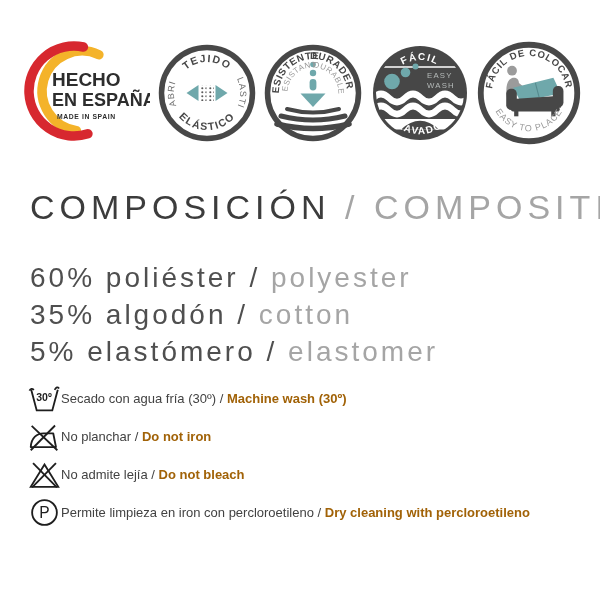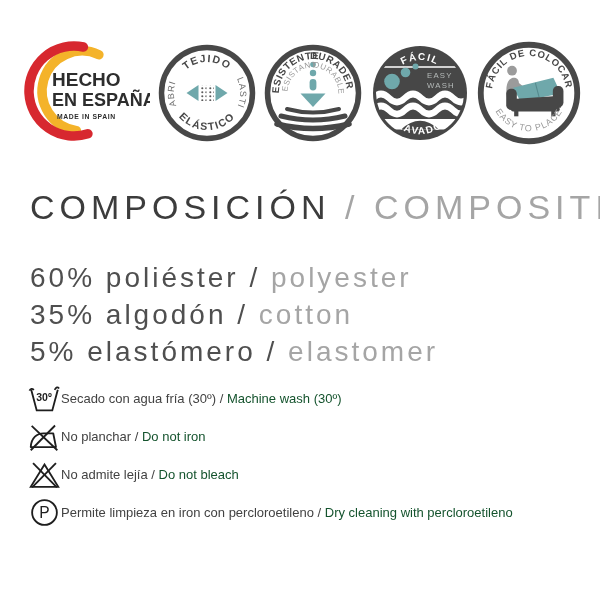--- a/index.html
+++ b/index.html
@@ -15,21 +15,21 @@
   .composition{position:absolute;top:188px;left:30px;white-space:nowrap;}
   .comp-heading{font-size:34px;font-weight:300;letter-spacing:5px;color:#3c3c3c;}
   .comp-heading .en,.comp-heading .sep{color:#a5a5a5;}
   .comp-items{margin-top:32px;font-size:28px;font-weight:300;letter-spacing:3px;
     line-height:37px;color:#4f4f4f;}
   .comp-items .en{color:#a5a5a5;}
   .care{position:absolute;top:382px;left:28px;display:flex;flex-direction:column;gap:5px;}
   .care-row{display:flex;align-items:center;height:33px;}
   .care-row svg{flex:0 0 auto;}
   .care-text{font-size:13px;color:#424242;font-weight:500;white-space:nowrap;}
-  .care-text .en{color:#14532d;font-weight:400;}
+  .care-text .en{color:#a16207;font-weight:700;}
 </style>
 </head>
 <body>
 
 <div class="badges-row">
 
   <svg width="126" height="112" viewBox="0 0 126 112">
     <path d="M 74.9 17.7 A 40 40 0 1 0 52.4 93.6" fill="none" stroke="#F4B32A" stroke-width="9.5" stroke-linecap="round"></path>
     <path d="M 59.4 10 A 45 45 0 1 0 63.9 96.8" fill="none" stroke="#D7282F" stroke-width="9.5" stroke-linecap="round"></path>
     <text x="28" y="49" font-size="19" font-weight="bold" fill="#2d2d2d">HECHO</text>

